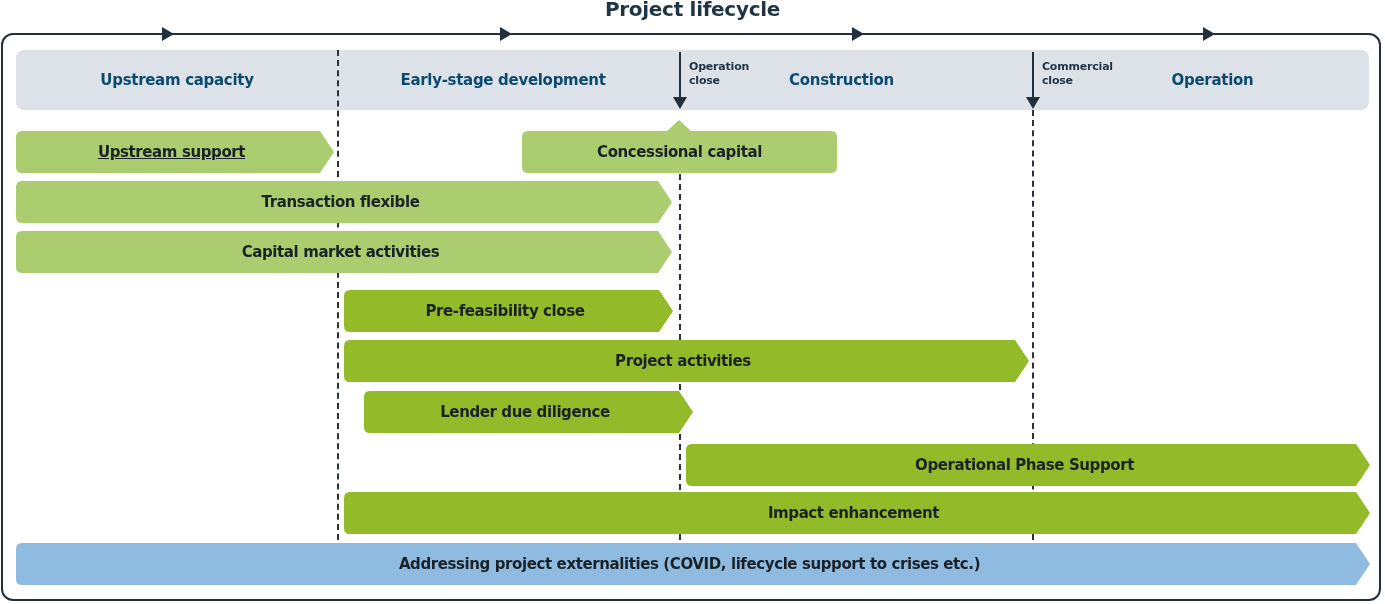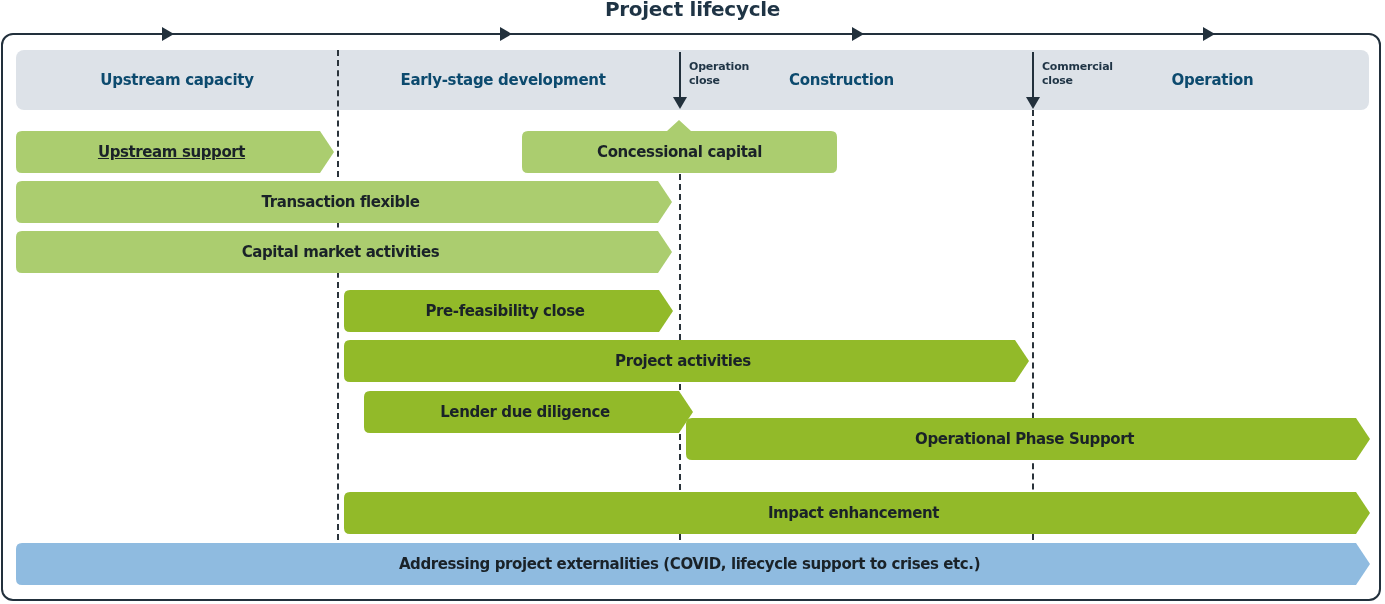--- a/index.html
+++ b/index.html
@@ -100,21 +100,21 @@
         <path d="M6,0 H671 L685,21 L671,42 H6 Q0,42 0,36 V6 Q0,0 6,0 Z" fill="#92ba29"></path>
       </svg>
       <div class="lbl" style="width: 678px;">Project activities</div>
     </div>
     <div class="bar" style="left: 344px; top: 391px; width: 329px; margin-left: 20px;">
       <svg width="329" height="42">
         <path d="M6,0 H315 L329,21 L315,42 H6 Q0,42 0,36 V6 Q0,0 6,0 Z" fill="#92ba29"></path>
       </svg>
       <div class="lbl" style="width: 322px;">Lender due diligence</div>
     </div>
-    <div class="bar" style="left: 686px; top: 418px; width: 684px;">
+    <div class="bar" style="left: 686px; top: 444px; width: 684px;">
       <svg width="684" height="42">
         <path d="M6,0 H670 L684,21 L670,42 H6 Q0,42 0,36 V6 Q0,0 6,0 Z" fill="#92ba29"></path>
       </svg>
       <div class="lbl" style="width: 677px;">Operational Phase Support</div>
     </div>
     <div class="bar" style="left: 344px; top: 492px; width: 1026px; padding-left: 27px;">
       <svg width="1026" height="42">
         <path d="M6,0 H1012 L1026,21 L1012,42 H6 Q0,42 0,36 V6 Q0,0 6,0 Z" fill="#92ba29"></path>
       </svg>
       <div class="lbl" style="width: 1019px;">Impact enhancement</div>

